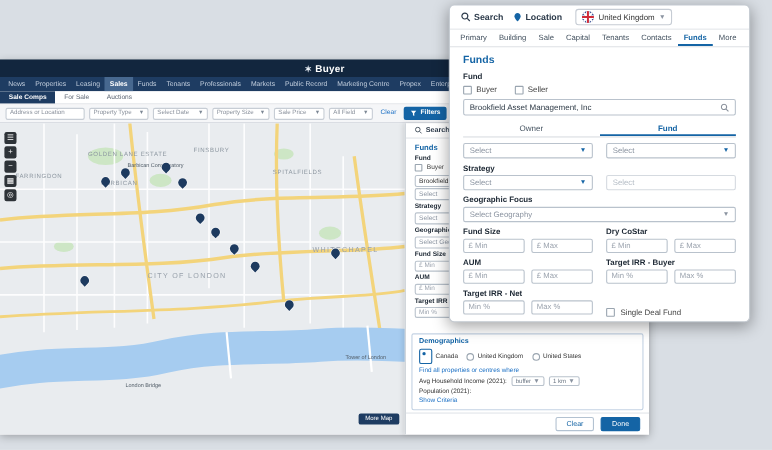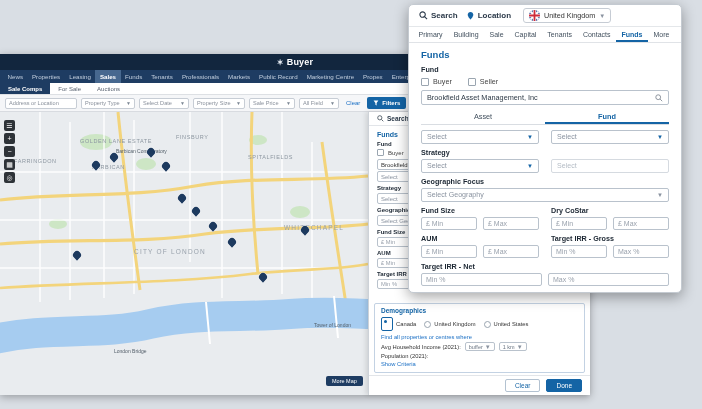--- a/index.html
+++ b/index.html
@@ -375,21 +375,21 @@
           </span>
       </div>
       <div class="ov-search">
         <span>Brookfield Asset Management, Inc</span>
         <svg width="8" height="8" viewBox="0 0 10 10">
             <circle cx="4" cy="4" r="3" fill="none" stroke="#8a919c" stroke-width="1.2"></circle>
             <line x1="6.4" y1="6.4" x2="9" y2="9" stroke="#8a919c" stroke-width="1.2"></line>
           </svg>
       </div>
       <div class="of-tabs">
-        <span class="of-tab">Asset</span>
+        <span class="of-tab">Owner</span>
         <span class="of-tab active">Fund</span>
       </div>
       <div class="row2">
         <div class="col">
             <div class="sel">
               <span>Select</span>
               <span class="chev">▼</span>
             </div>
           </div>
         <div class="col">
@@ -438,21 +438,21 @@
         <div class="col pair">
           <span class="mm">£ Min</span>
           <span class="mm">£ Max</span>
         </div>
       </div>
       <div class="row2">
         <div class="col">
             <div class="ov-label">AUM</div>
           </div>
         <div class="col">
-            <div class="ov-label">Target IRR - Gross</div>
+            <div class="ov-label">Target IRR - Buyer</div>
           </div>
       </div>
       <div class="row2">
         <div class="col pair">
           <span class="mm">£ Min</span>
           <span class="mm">£ Max</span>
         </div>
         <div class="col pair">
           <span class="mm">Min %</span>
           <span class="mm">Max %</span>
@@ -462,17 +462,23 @@
         <div class="col">
             <div class="ov-label">Target IRR - Net</div>
           </div>
         <div class="col"></div>
       </div>
       <div class="row2">
         <div class="col pair">
           <span class="mm">Min %</span>
           <span class="mm">Max %</span>
         </div>
+        <div class="col">
+          <div class="sd-row">
+            <span class="cb2"></span>
+            <span>Single Deal Fund</span>
+          </div>
+        </div>
       </div>
     </div>
   </div>
 
 </div>
 
 </body></html>

